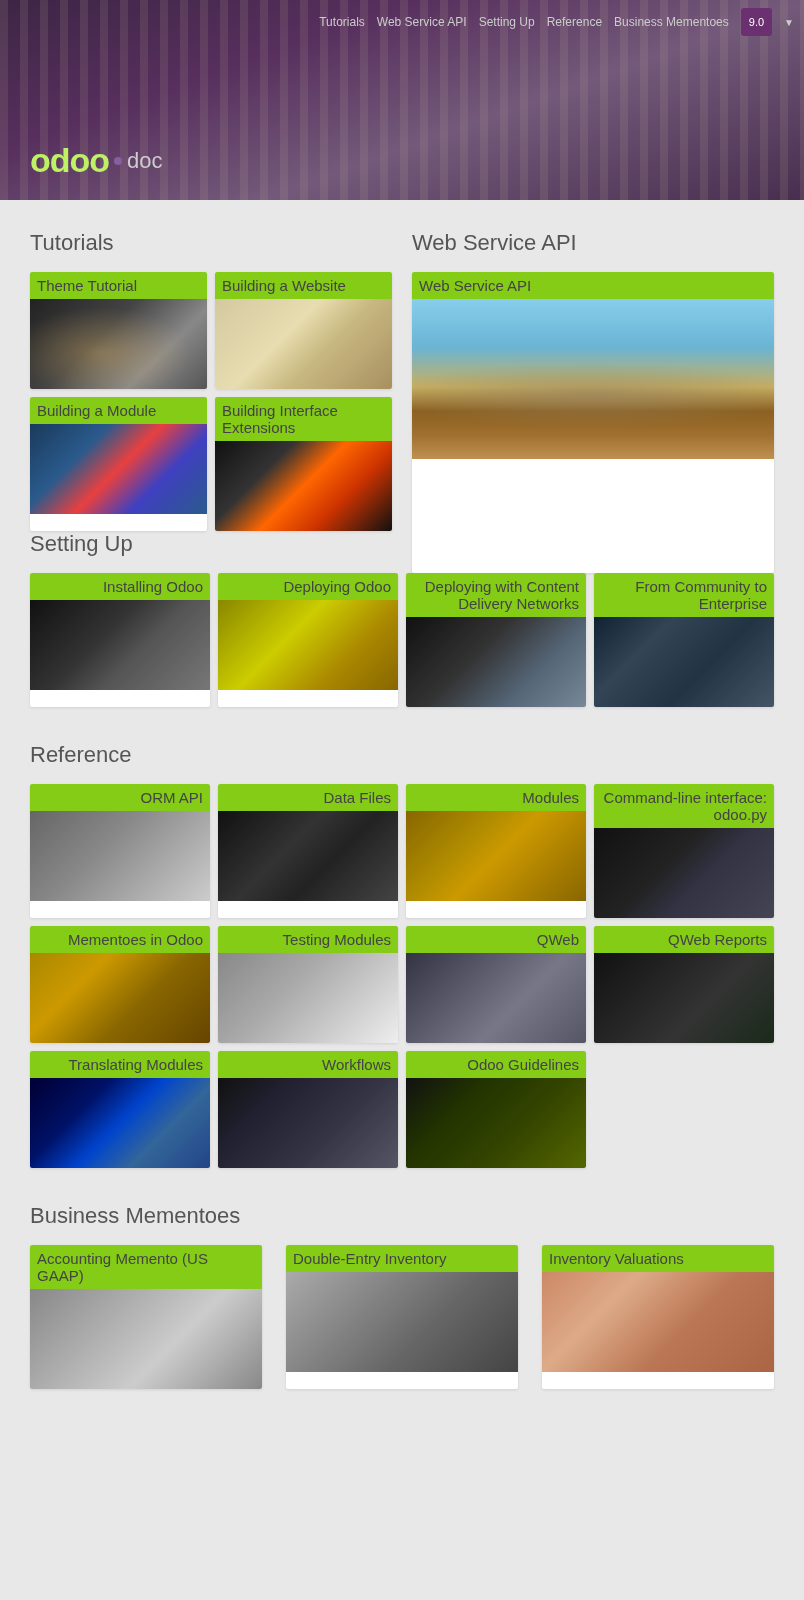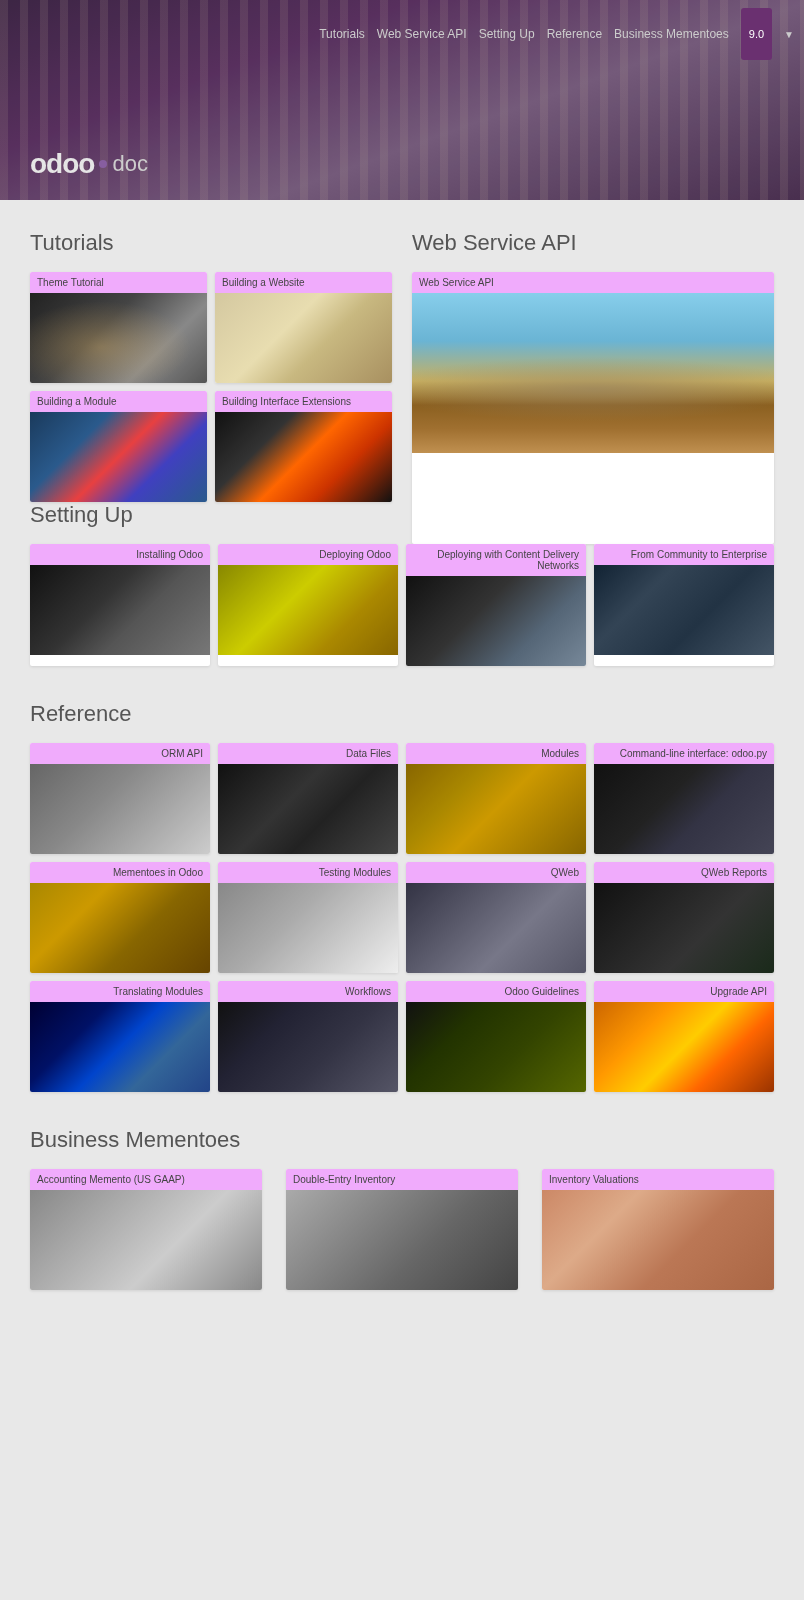--- a/index.html
+++ b/index.html
@@ -22,29 +22,29 @@
     }
     .header-nav {
       position: absolute; top: 8px; right: 10px;
       display: flex; align-items: center; gap: 12px;
       font-size: 12px; color: #ccc;
     }
     .header-nav a {
       color: #ccc; text-decoration: none;
     }
     .version-badge {
-      background: #6a3070; color: #fff; padding: 20px 8px;
+      background: #6a3070; color: #fff; padding: 8px 8px;
       border-radius: 3px; font-size: 11px;
     }
     .header-logo {
       position: absolute; bottom: 20px; left: 30px;
       display: flex; align-items: center; gap: 4px;
     }
     .logo-odoo {
-      font-size: 28px; font-weight: bold; color: #e5e5e5; letter-spacing: -1px;
+      font-size: 34px; font-weight: bold; color: #bef264; letter-spacing: -1px;
     }
     .logo-dot {
       width: 8px; height: 8px; background: #875ea0; border-radius: 50%; margin: 0 1px;
     }
     .logo-doc {
       font-size: 22px; color: #ccc; font-weight: 300;
     }
 
     
     .content { background: #e8e8e8; padding: 30px 30px; }
@@ -146,21 +146,21 @@
     
     .grid-3 {
       display: grid; grid-template-columns: repeat(3, 1fr); gap: 24px;
     }
     .img-accounting { height: 100px; background: linear-gradient(135deg, #888 0%, #aaa 30%, #ccc 60%, #888 100%); }
     .img-double-entry { height: 100px; background: linear-gradient(135deg, #aaa 0%, #888 30%, #666 60%, #444 100%); }
     .img-inventory { height: 100px; background: linear-gradient(135deg, #cc8866 0%, #ddaa88 30%, #bb7755 60%, #aa6644 100%); }
 
     
     .card-label {
-      font-size: 10px; padding: 5px 7px; background: #f0abfc; color: #444;
+      font-size: 15px; padding: 5px 7px; background: #84cc16; color: #444;
     }
   </style>
 </head>
 <body>
 
 <div class="header">
   <div class="bookshelf-bg"></div>
   <nav class="header-nav">
     <a>Tutorials</a>
     <a>Web Service API</a>
@@ -301,24 +301,20 @@
       <div class="card">
         <div class="card-label">Workflows</div>
         <div class="img-workflows"></div>
       </div>
 
       <div class="card">
         <div class="card-label">Odoo Guidelines</div>
         <div class="img-guidelines"></div>
       </div>
 
-      <div class="card">
-        <div class="card-label">Upgrade API</div>
-        <div class="img-upgrade"></div>
-      </div>
 
     </div>
   </div>
 
   <div class="section">
     <div class="section-title">Business Mementoes</div>
     <div class="grid-3">
 
       <div class="card">
         <div class="card-label">Accounting Memento (US GAAP)</div>

